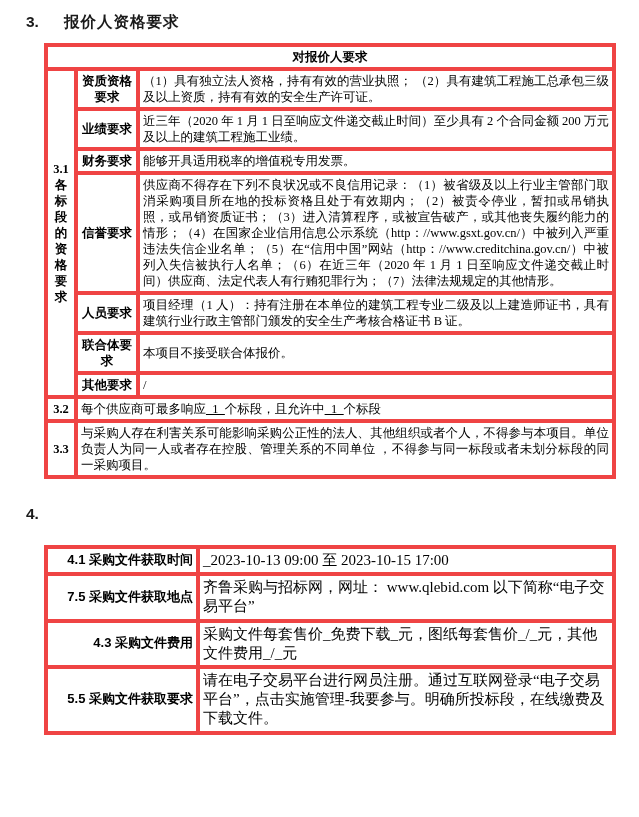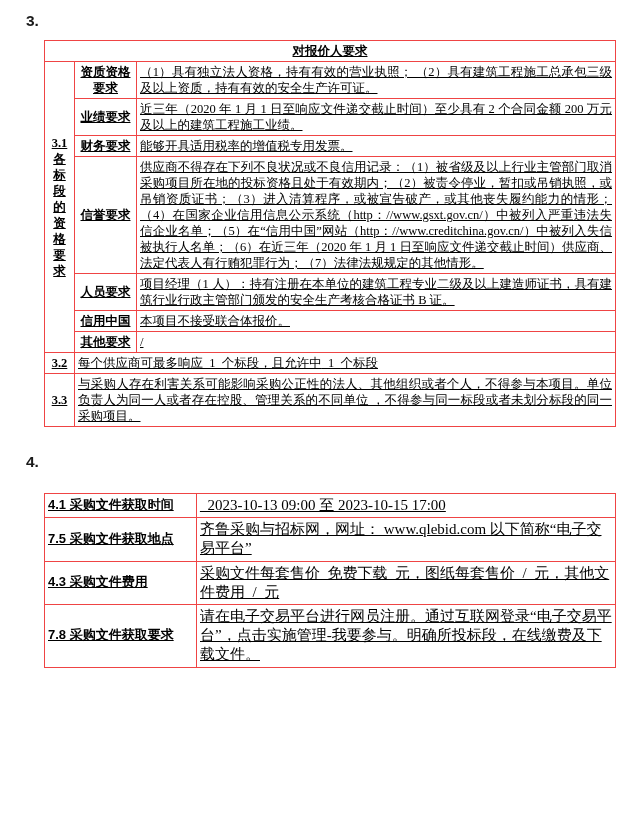--- a/index.html
+++ b/index.html
@@ -42,27 +42,26 @@
   #heading-qualification { margin-top: 12px; margin-left: 8px; }
   #heading-docs { margin-top: 26px; margin-left: 8px; }
 
   table.doc {
     border-collapse: collapse;
     table-layout: fixed;
     width: 572px;
     margin-left: 26px;
   }
   table.doc td, table.doc th {
-    border: 1px solid #ef4444;
+    border: 4px solid #ef4444;
     padding: 2px 3px;
     vertical-align: middle;
     font-size: 12.5px;
     line-height: 1.28;
     font-family: "Liberation Serif", "DejaVu Serif", serif;
-    text-decoration: underline;
   }
   .t1 { margin-top: 10px; }
   .hdr-cell {
     text-align: center;
     font-weight: bold;
     font-size: 13px;
   }
   .rownum {
     text-align: center;
     font-weight: bold;
@@ -88,38 +87,39 @@
     width: 30px;
     padding: 2px 1px;
   }
   .ul { text-decoration: underline; }
 
   .t2 { margin-top: 22px; }
   .t2 td {
     padding: 4px 5px;
   }
   .t2 .k {
-    text-align: left;
+    text-align: right;
     font-weight: bold;
     font-family: "Liberation Sans", sans-serif;
     font-size: 13px;
     width: 152px;
   }
   .t2 .v {
     text-align: left;
     font-size: 15px;
   }
 </style>
 </head>
 <body>
 
 <div class="page">
 
   <div class="section-heading" id="heading-qualification">
     <span class="num">3.</span>
+    <span class="txt">报价人资格要求</span>
   </div>
 
   <table class="doc t1">
     <colgroup>
       <col style="width:30px">
       <col style="width:62px">
       <col>
     </colgroup>
     <tbody>
       <tr>
@@ -146,21 +146,21 @@
       </tr>
       <tr>
         <td class="lbl">信誉要求</td>
         <td class="body-cell">供应商不得存在下列不良状况或不良信用记录：（1）被省级及以上行业主管部门取消采购项目所在地的投标资格且处于有效期内；（2）被责令停业，暂扣或吊销执照，或吊销资质证书；（3）进入清算程序，或被宣告破产，或其他丧失履约能力的情形；（4）在国家企业信用信息公示系统（http：//www.gsxt.gov.cn/）中被列入严重违法失信企业名单；（5）在“信用中国”网站（http：//www.creditchina.gov.cn/）中被列入失信被执行人名单；（6）在近三年（2020 年 1 月 1 日至响应文件递交截止时间）供应商、法定代表人有行贿犯罪行为；（7）法律法规规定的其他情形。</td>
       </tr>
       <tr>
         <td class="lbl">人员要求</td>
         <td class="body-cell">项目经理（1 人）：持有注册在本单位的建筑工程专业二级及以上建造师证书，具有建筑行业行政主管部门颁发的安全生产考核合格证书 B 证。</td>
       </tr>
       <tr>
-        <td class="lbl">信用中国</td>
+        <td class="lbl">联合体要求</td>
         <td class="body-cell">本项目不接受联合体报价。</td>
       </tr>
       <tr>
         <td class="lbl">其他要求</td>
         <td class="body-cell">/</td>
       </tr>
       <tr>
         <td class="rownum">3.2</td>
         <td colspan="2" class="body-cell">
           <span>每个供应商可最多响应</span><span class="ul">_1_</span><span>个标段，且允许中</span><span class="ul">_1_</span><span>个标段</span>
@@ -189,19 +189,19 @@
       </tr>
       <tr>
         <td class="k">7.5 采购文件获取地点</td>
         <td class="v">齐鲁采购与招标网，网址： www.qlebid.com 以下简称“电子交易平台”</td>
       </tr>
       <tr>
         <td class="k">4.3 采购文件费用</td>
         <td class="v">采购文件每套售价_免费下载_元，图纸每套售价_/_元，其他文件费用_/_元</td>
       </tr>
       <tr>
-        <td class="k">7.8 采购文件获取要求</td>
+        <td class="k">5.5 采购文件获取要求</td>
         <td class="v">请在电子交易平台进行网员注册。通过互联网登录“电子交易平台”，点击实施管理-我要参与。明确所投标段，在线缴费及下载文件。</td>
       </tr>
     </tbody>
   </table>
 
 </div>
 
 </body></html>

